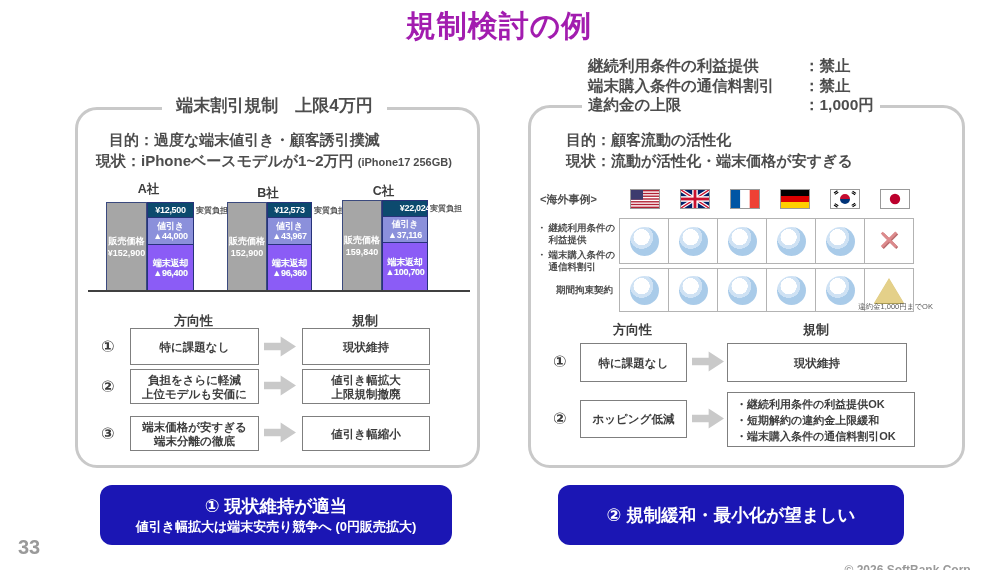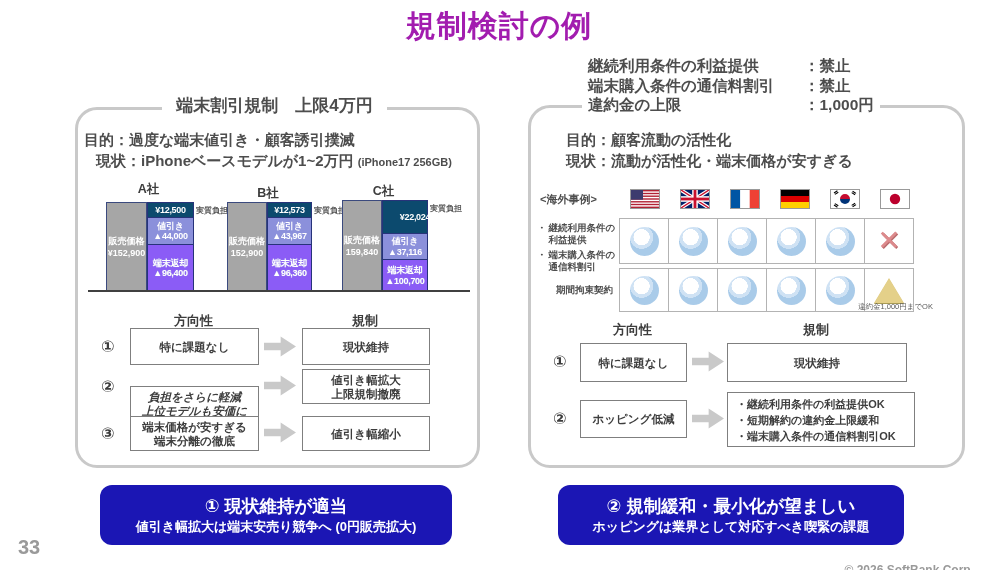--- a/index.html
+++ b/index.html
@@ -62,21 +62,21 @@
 
 <div class="stage">
 
   <div class="abs slide-title">規制検討の例</div>
 
   <div class="abs panel" style="left:75px;top:107px;width:399px;height:355px;"></div>
   <div class="abs ctr" style="left:75px;top:93px;width:399px;height:24px;">
     <span class="panel-title">端末割引規制　上限4万円</span>
   </div>
 
-  <div class="abs obj-line" style="left:84px;top:131px;">目的：過度な端末値引き・顧客誘引撲滅</div>
+  <div class="abs obj-line" style="left:109px;top:131px;">目的：過度な端末値引き・顧客誘引撲滅</div>
   <div class="abs obj-line" style="left:96px;top:152px;">
     <span>現状：iPhoneベースモデルが1~2万円</span>
     <span class="obj-note">(iPhone17 256GB)</span>
   </div>
 
   <div class="abs bar-name" style="left:106px;top:181px;width:85px;">A社</div>
   <div class="abs gray-bar" style="left:106px;top:202px;width:39px;height:88px;">
     <div>販売価格</div>
     <div>¥152,900</div>
   </div>
@@ -110,21 +110,21 @@
     </div>
   </div>
   <div class="abs burden-tag" style="left:314px;top:205px;">実質負担</div>
 
   <div class="abs bar-name" style="left:342px;top:183px;width:83px;">C社</div>
   <div class="abs gray-bar" style="left:342px;top:200px;width:38px;height:90px;">
     <div>販売価格</div>
     <div>159,840</div>
   </div>
   <div class="abs stack" style="left:382px;top:200px;width:44px;height:90px;">
-    <div class="seg seg-burden" style="height:32px;padding-left:20px;">¥22,024</div>
+    <div class="seg seg-burden" style="height:15px;padding-left:20px;">¥22,024</div>
     <div class="seg seg-disc" style="height:25px;">
       <div>値引き</div>
       <div>▲37,116</div>
     </div>
     <div class="seg seg-ret" style="flex:1;">
       <div>端末返却</div>
       <div>▲100,700</div>
     </div>
   </div>
   <div class="abs burden-tag" style="left:430px;top:203px;">実質負担</div>
@@ -137,21 +137,21 @@
   <div class="abs num" style="left:101px;top:337px;">①</div>
   <div class="abs cellbox" style="left:130px;top:328px;width:127px;height:35px;">
     <div>特に課題なし</div>
   </div>
   <div class="abs block-arrow" style="left:264px;top:336px;width:32px;height:21px;"></div>
   <div class="abs cellbox" style="left:302px;top:328px;width:126px;height:35px;">
     <div>現状維持</div>
   </div>
 
   <div class="abs num" style="left:101px;top:377px;">②</div>
-  <div class="abs cellbox" style="left:130px;top:386px;width:127px;height:33px;font-style:italic;">
+  <div class="abs cellbox" style="left:130px;top:369px;width:127px;height:33px;">
     <div>負担をさらに軽減</div>
     <div>上位モデルも安価に</div>
   </div>
   <div class="abs block-arrow" style="left:264px;top:375px;width:32px;height:21px;"></div>
   <div class="abs cellbox" style="left:302px;top:369px;width:126px;height:33px;">
     <div>値引き幅拡大</div>
     <div>上限規制撤廃</div>
   </div>
 
   <div class="abs num" style="left:101px;top:424px;">③</div>
@@ -323,19 +323,18 @@
   </div>
   <div class="abs block-arrow" style="left:692px;top:408px;width:32px;height:21px;"></div>
   <div class="abs cellbox bullets" style="left:727px;top:392px;width:178px;height:53px;">
     <div>・継続利用条件の利益提供OK</div>
     <div>・短期解約の違約金上限緩和</div>
     <div>・端末購入条件の通信料割引OK</div>
   </div>
 
   <div class="abs concl" style="left:558px;top:485px;width:346px;height:60px;">
     <div class="concl-title">② 規制緩和・最小化が望ましい</div>
-    <div class="concl-sub">ホッピングは業界として対応すべき喫緊の課題</div>
   </div>
 
   <div class="abs footer-page" style="left:18px;top:536px;">33</div>
   <div class="abs footer-copy" style="right:24px;top:563px;">© 2026 SoftBank Corp.</div>
 
 </div>
 
 </body></html>

